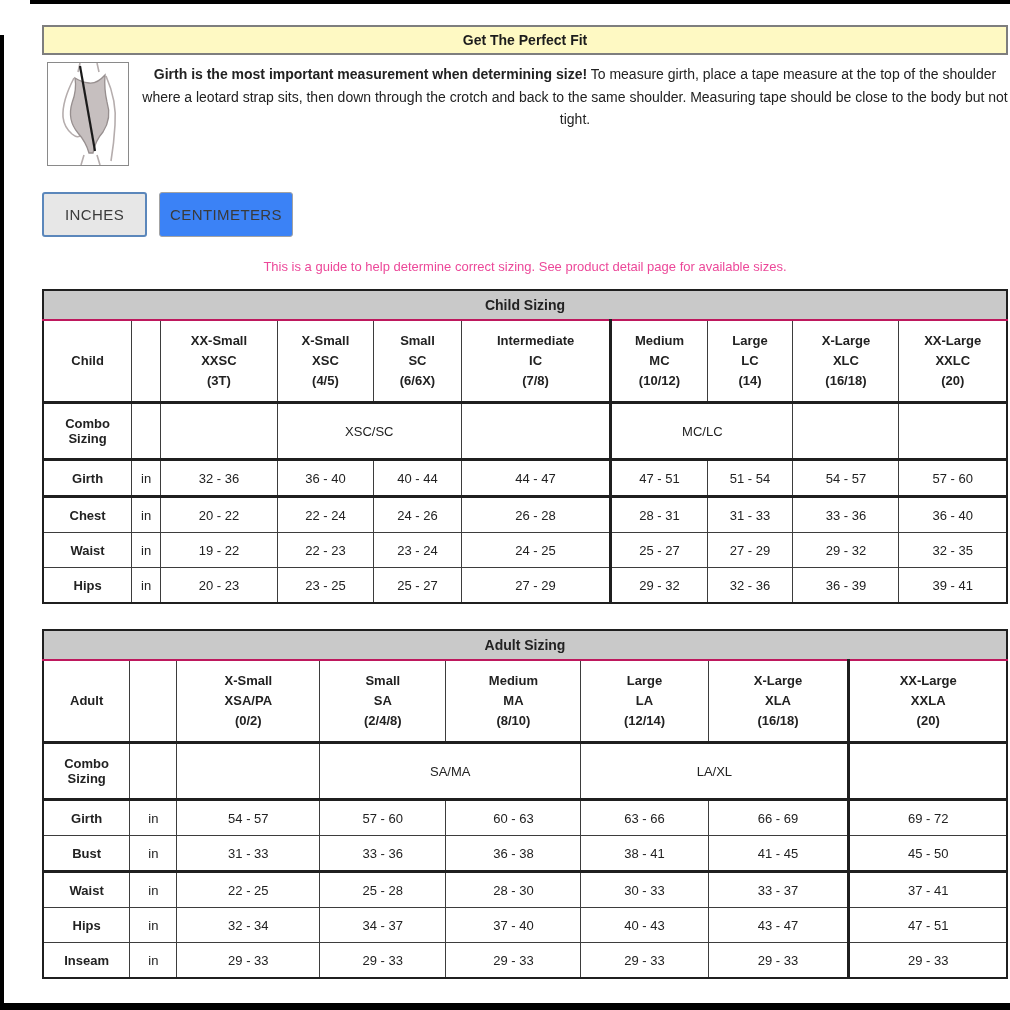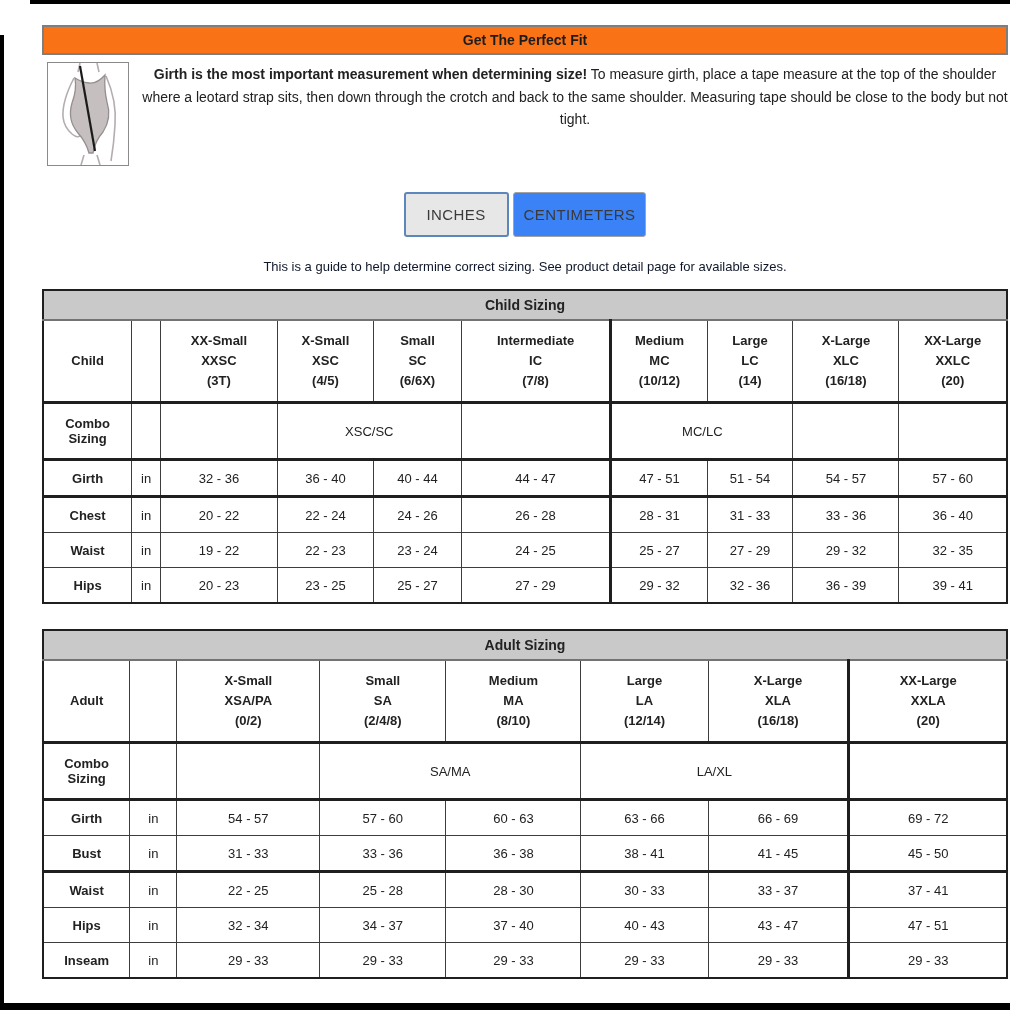--- a/index.html
+++ b/index.html
@@ -3,47 +3,47 @@
 <meta charset="utf-8">
 <style>
   html,body{margin:0;padding:0;background:#fff;}
   .page{position:relative;width:1010px;height:1010px;background:#fff;overflow:hidden;
         font-family:"Liberation Sans",sans-serif;color:#222;}
   .frame-top{position:absolute;left:30px;top:0;width:980px;height:4px;background:#000;}
   .frame-left{position:absolute;left:0;top:35px;width:4px;height:975px;background:#000;}
   .frame-bottom{position:absolute;left:0;top:1003px;width:1010px;height:7px;background:#000;}
   .content{position:absolute;left:42px;top:0;width:966px;}
 
-  .page-titlebar{margin-top:25px;height:26px;line-height:26px;background:#f97316;
+  .page-titlebar{margin-top:25px;height:26px;line-height:26px;background:#fef9c3;
         border:2px solid #7e7e7e;text-align:center;font-weight:bold;font-size:14px;color:#1c1c1c;}
 
   .intro-wrap{position:relative;margin-top:7px;min-height:100px;}
   .fig{position:absolute;left:5px;top:0;width:82px;height:104px;border:1px solid #8a8a8a;
         background:#fff;box-sizing:border-box;}
   .fig svg{display:block;width:100%;height:100%;}
   .intro-text{margin-left:100px;text-align:center;font-size:14px;line-height:1.62;padding-top:1px;}
   .intro-text p{margin:0;}
   .demo{text-align:center;font-size:14px;margin:14px 0 0 0;}
 
-  .btnrow{display:flex;justify-content:center;gap:4px;margin-top:30px;}
+  .btnrow{display:flex;justify-content:flex-start;gap:12px;margin-top:30px;}
   .btn{font-family:"Liberation Sans",sans-serif;font-size:15px;color:#3a3a3a;
         padding:13px 10px;background:#3b82f6;border:1px solid #a3a3a3;border-radius:3px;
         cursor:pointer;letter-spacing:0.4px;}
   .btn.selected{background:#e7e7e7;border:2px solid #5b87bb;padding:12px 21px;}
 
-  .note{text-align:center;font-size:13px;color:#0f172a;margin-top:22px;}
+  .note{text-align:center;font-size:13px;color:#ec4899;margin-top:22px;}
 
   table.sizes{width:100%;border-collapse:collapse;table-layout:fixed;margin-top:14px;
         border:2px solid #1f1f1f;}
   table.child{margin-top:15px;}
   table.adult{margin-top:25px;}
   .sizes td{border:1px solid #3d3d3d;text-align:center;vertical-align:middle;
         font-size:13px;color:#222;padding:2px;overflow:hidden;}
   .sizes td.ttl{background:#c9c9c9;font-weight:bold;font-size:14px;height:24px;
-        border-bottom:2px solid #737373;}
+        border-bottom:2px solid #be185d;}
   tr.headrow td{font-weight:bold;height:76px;line-height:1.55;margin-top:8px;}
   tr.headrow td,tr.sepb td{border-bottom:3px solid #1f1f1f;}
   .hl{display:block;}
   .rowlabel{font-weight:bold;}
   tr.combo-row td{height:50px;}
   tr.data-row td{height:30px;}
   td.thickL{border-left:3px solid #1f1f1f;}
 </style>
 </head>
 <body>

